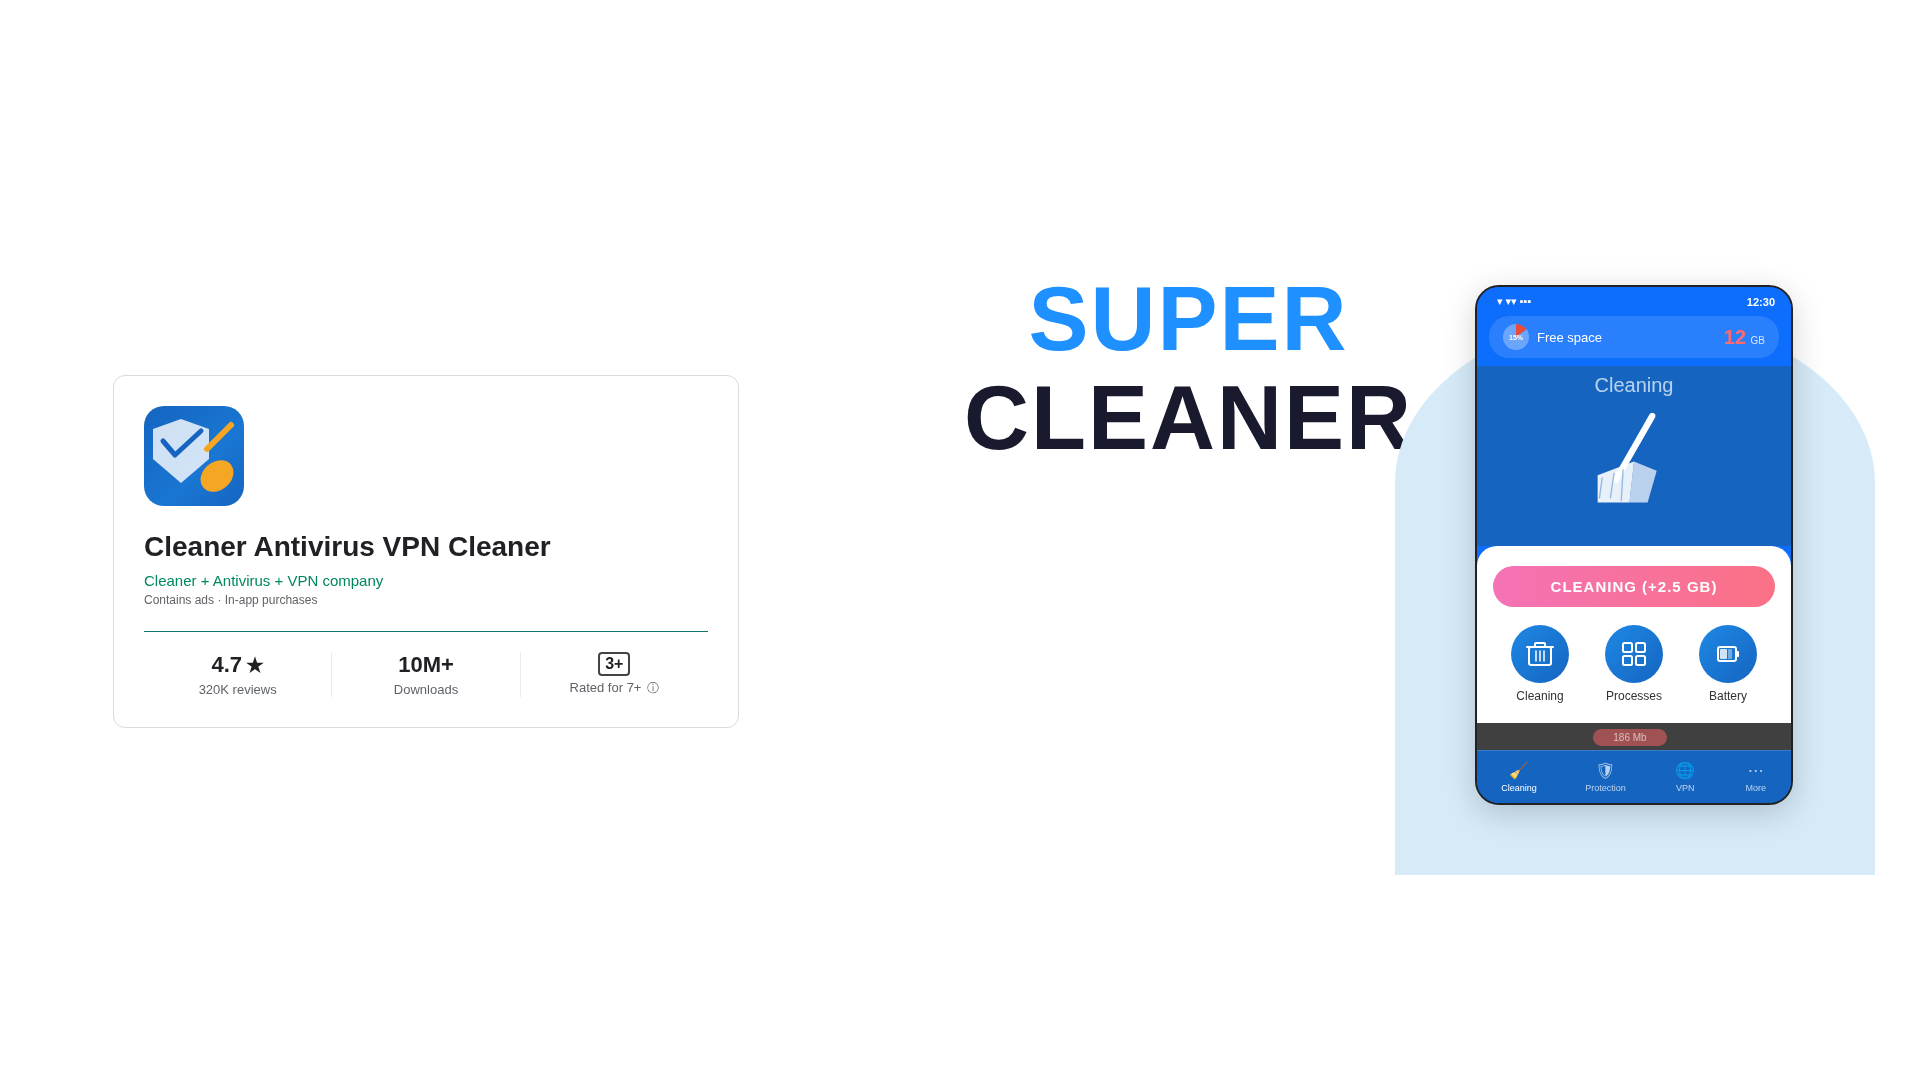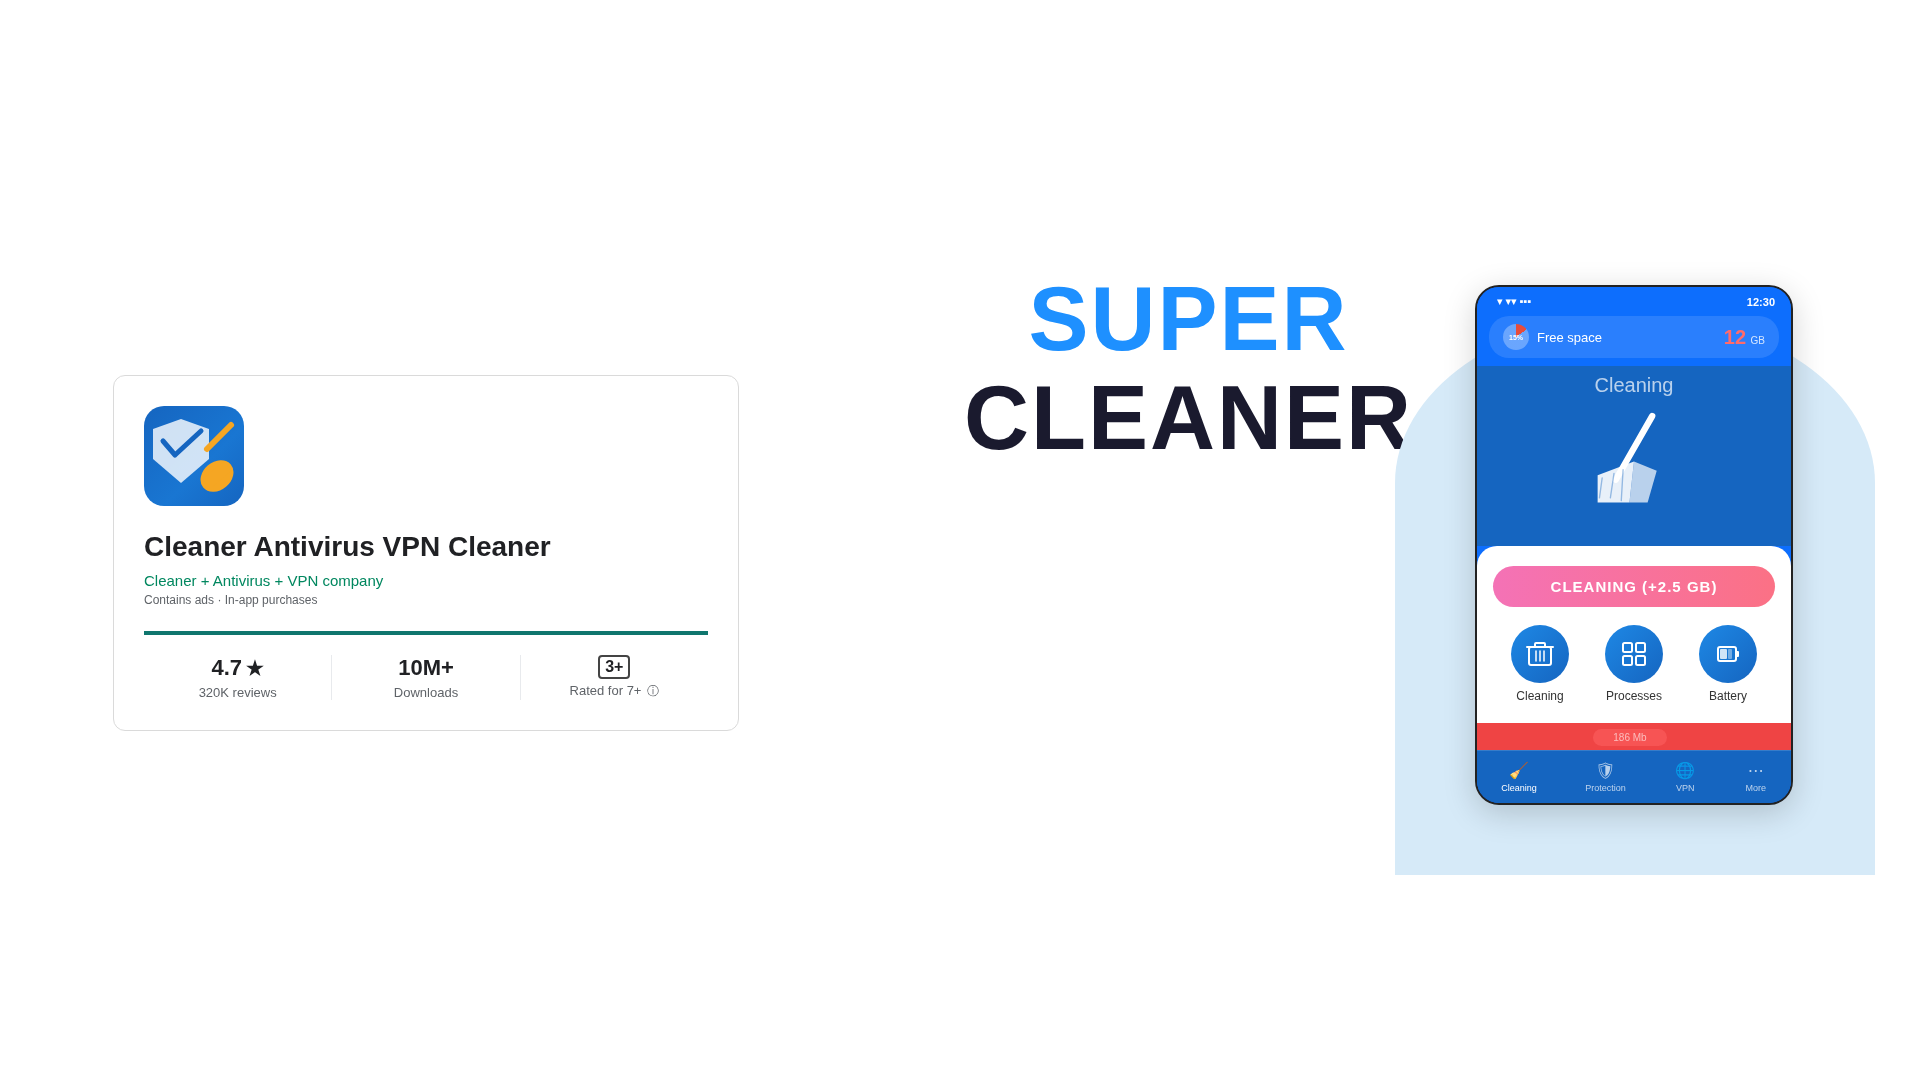--- a/index.html
+++ b/index.html
@@ -64,21 +64,21 @@
       margin-bottom: 4px;
     }
 
     .app-meta {
       font-size: 12px;
       color: #5f6368;
     }
 
     .app-stats {
       display: flex;
-      border-top: 4px solid #0f766e;
+      border-top: 1px solid #0f766e;
       padding-top: 20px;
       margin-top: 4px;
     }
 
     .stat-item {
       flex: 1;
       display: flex;
       flex-direction: column;
       align-items: center;
       gap: 4px;
@@ -303,21 +303,21 @@
     }
 
     .phone-icon-label {
       font-size: 12px;
       color: #333;
       font-weight: 500;
     }
 
     
     .phone-bottom-strip {
-      background: #ef4444;
+      background: #404040;
       padding: 6px 8px 4px 0;
       display: flex;
       align-items: center;
       justify-content: center;
     }
 
     .strip-label {
       color: rgba(255,255,255,0.6);
       font-size: 10px;
       background: rgba(255,100,100,0.5);

